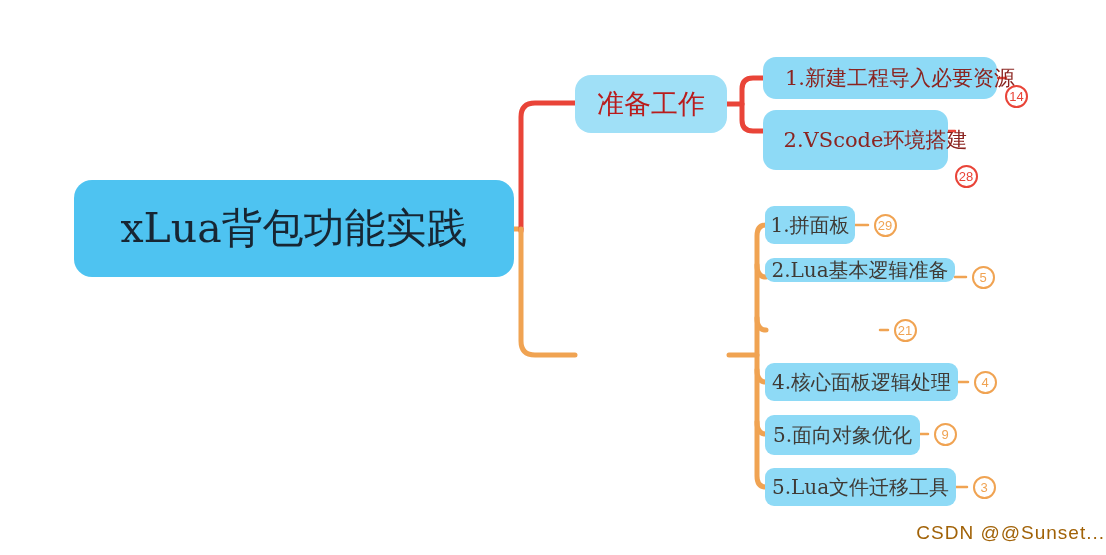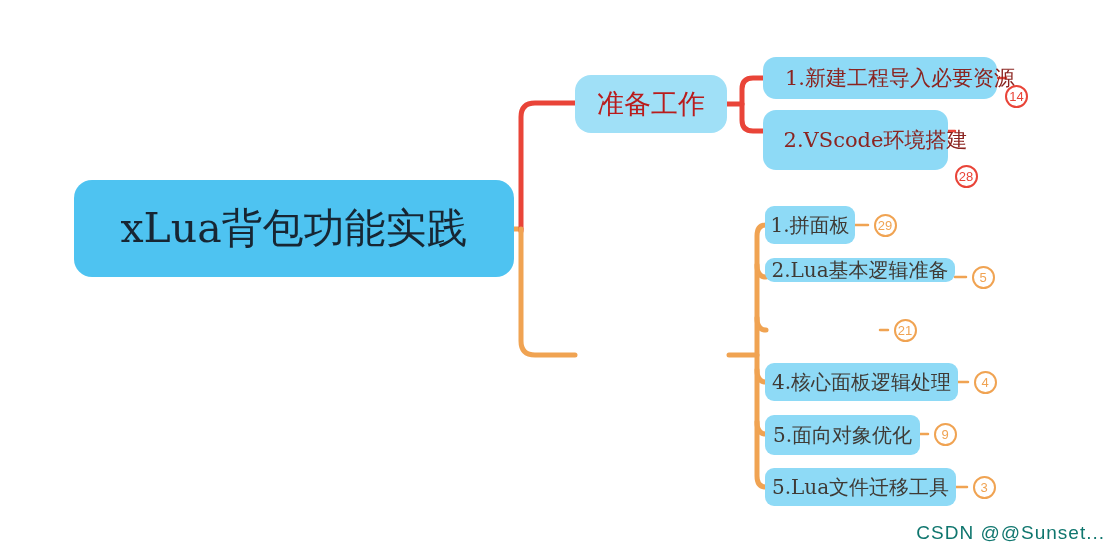--- a/index.html
+++ b/index.html
@@ -53,21 +53,21 @@
   }
   .badge-red{border-color:#e94438;color:#e94438;}
   .badge-orange{border-color:#f0a352;color:#f0a352;margin-left:7px;}
   .watermark{
     position:absolute;
     left:905px;top:522px;
     width:200px;
     text-align:right;
     font-family:"Liberation Sans",sans-serif;
     font-size:19px;
-    color:#0f766e;
+    color:#a16207;
     letter-spacing:1px;
   }
 </style>
 </head>
 <body>
 
 <div class="canvas">
 
   <svg class="connectors" width="1106" height="555" viewBox="0 0 1106 555" fill="none">
 

